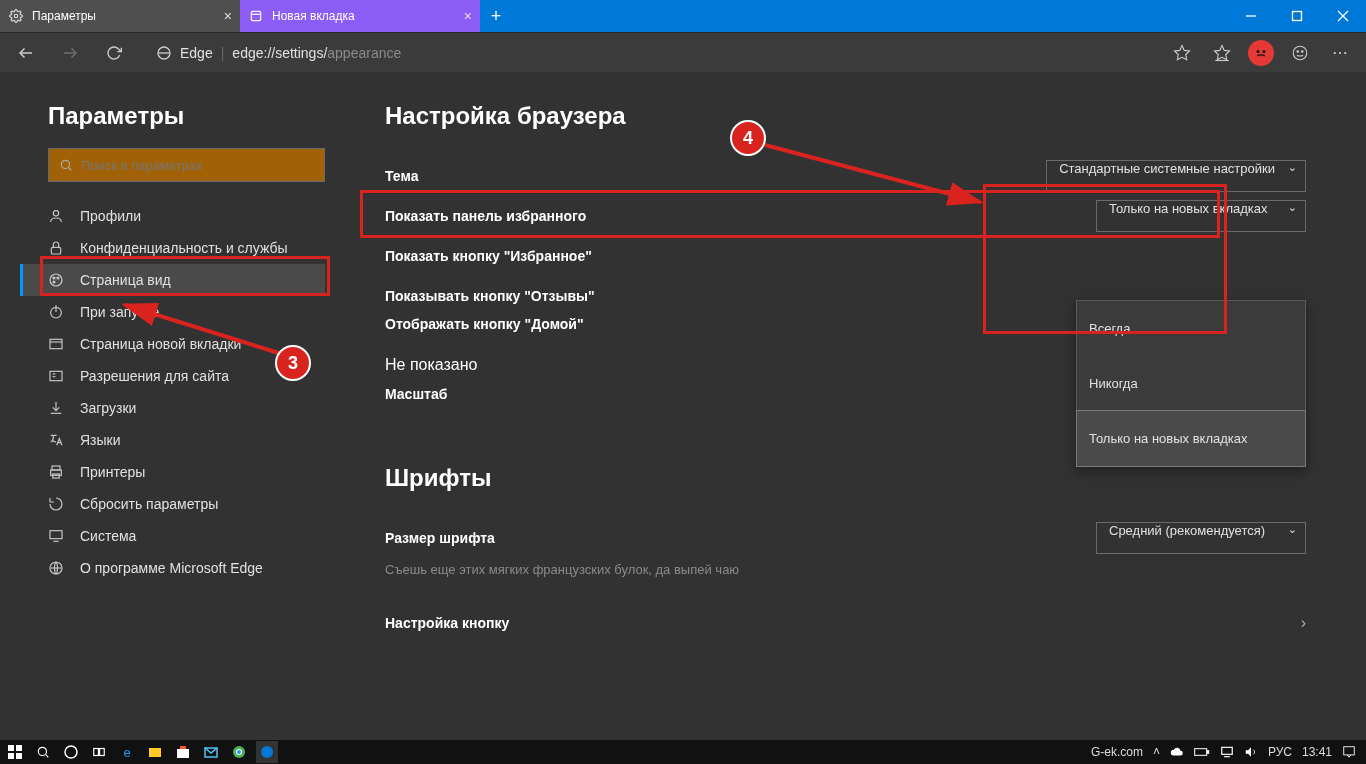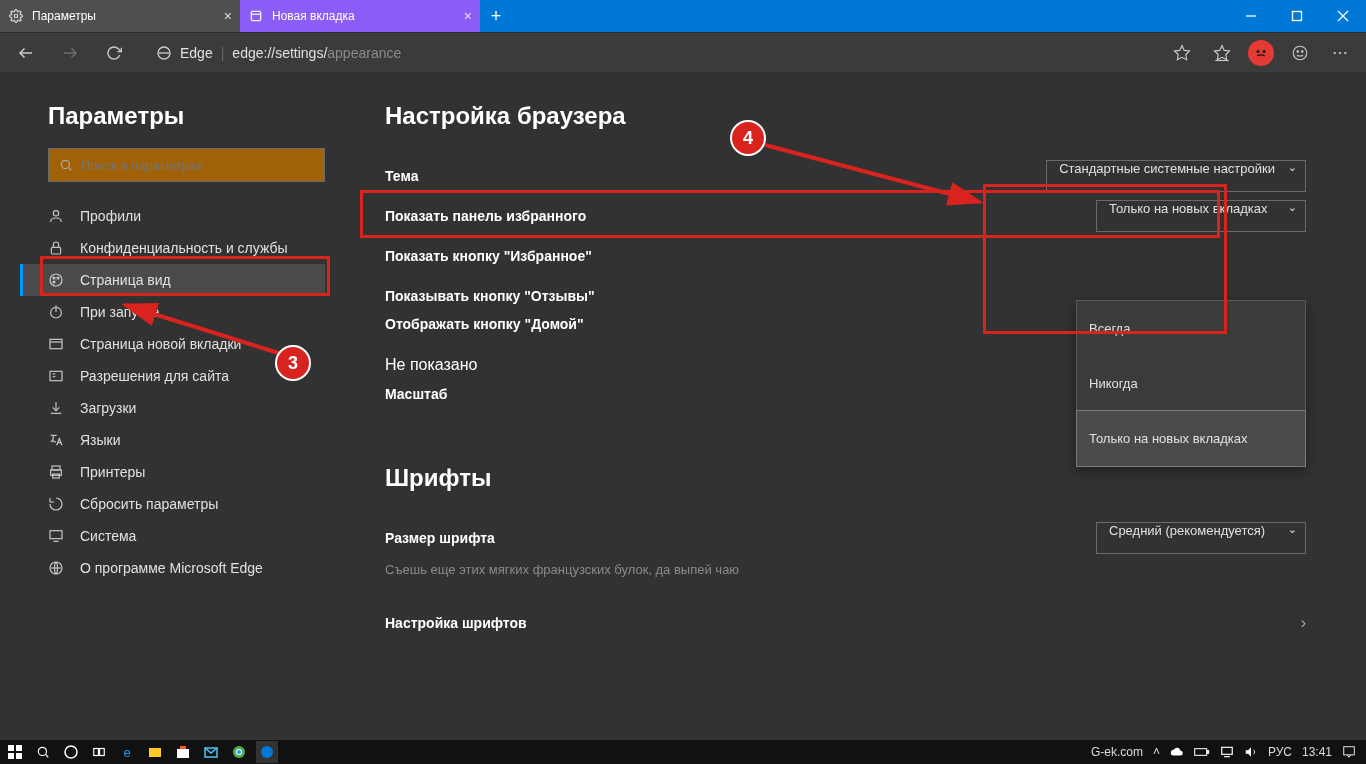--- a/index.html
+++ b/index.html
@@ -370,21 +370,21 @@
       <span class="label">Размер шрифта</span>
       <div class="select" style="min-width:210px">
         <span>Средний (рекомендуется)</span>
         <span class="chev">⌄</span>
       </div>
     </div>
     <div style="color:#8a8a8a;font-size:13px;margin-top:4px">Съешь еще этих мягких французских булок, да выпей чаю</div>
 
     <div class="gap"></div>
     <div class="row">
-      <span class="label">Настройка шрифтов</span>
+      <span class="label">Настройка кнопку</span>
       <span class="arrow-right">›</span>
     </div>
 
     <div class="dropdown" id="dropdown">
         <div class="opt">Всегда</div>
         <div class="opt">Никогда</div>
         <div class="opt selected">Только на новых вкладках</div>
       </div>
   </div>
 </div>

